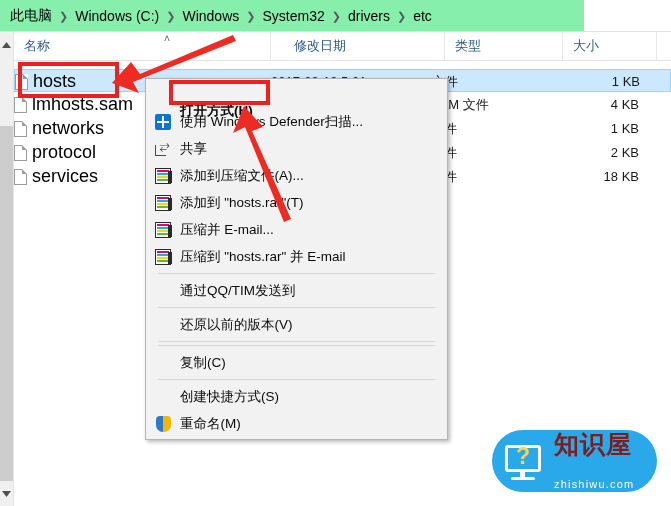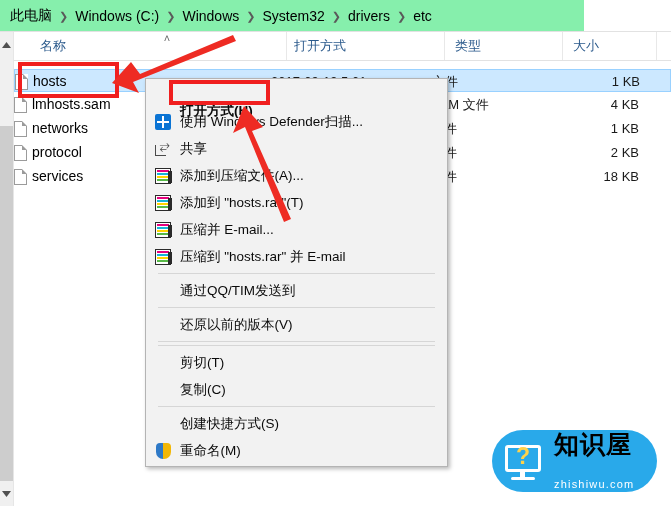--- a/index.html
+++ b/index.html
@@ -26,38 +26,38 @@
   #colhead{
     position:absolute;left:14px;top:32px;width:657px;height:28px;
     background:#ffffff;
   }
   #colhead .col{
     position:absolute;top:0;height:28px;line-height:28px;
     font-size:13px;color:#2b5a8c;white-space:nowrap;
     box-sizing:border-box;border-right:1px solid #e8e8e8;
     padding-left:10px;
   }
-  #colhead .c-name{left:16px;width:257px;}
+  #colhead .c-name{left:0;width:257px;}
   #colhead .c-date{left:270px;width:161px;}
   #colhead .c-type{left:431px;width:118px;}
   #colhead .c-size{left:549px;width:94px;}
   #colhead .c-extra{left:643px;width:14px;border-right:none;}
   #sortmark{
     position:absolute;left:160px;top:33px;width:14px;height:10px;
     color:#666;font-size:11px;line-height:10px;text-align:center;
   }
   #headline{position:absolute;left:14px;top:60px;width:657px;height:1px;background:#e2e2e2;}
 
   
   #filelist{position:absolute;left:14px;top:61px;width:657px;height:160px;}
   .row{position:absolute;left:0;width:657px;height:23px;}
   .row.selected{background:#cce8ff;border:1px solid #99d1ff;box-sizing:border-box;}
   .row .fname{
     position:absolute;left:18px;top:0;height:23px;line-height:23px;
-    font-size:14px;color:#000;white-space:nowrap;
+    font-size:18px;color:#000;white-space:nowrap;
   }
   .row .ficon{
     position:absolute;left:0px;top:4px;width:13px;height:16px;
     background:#fff;border:1px solid #9b9b9b;box-sizing:border-box;
   }
   .row .ficon:after{
     content:"";position:absolute;right:-1px;top:-1px;
     border-width:0 5px 5px 0;border-style:solid;
     border-color:#ffffff #ffffff #9b9b9b #9b9b9b;
   }
@@ -183,21 +183,21 @@
     font-size:23px;font-weight:bold;color:#ffd24a;line-height:27px;
   }
   #wm-stand{
     position:absolute;left:22px;top:37px;width:5px;height:6px;background:#fff;
   }
   #wm-base{
     position:absolute;left:13px;top:42px;width:24px;height:3px;background:#fff;border-radius:2px;
   }
   #wm-text{margin-left:4px;}
   #wm-cn{
-    font-size:25px;font-weight:bold;color:#000000;line-height:27px;
+    font-size:25px;font-weight:bold;color:#7f1d1d;line-height:27px;
     letter-spacing:1px;
   }
   #wm-en{
     font-size:11px;color:#ffffff;line-height:13px;letter-spacing:1.2px;margin-top:20px;
   }
 </style>
 </head>
 <body>
 
 <div id="breadcrumb">
@@ -210,21 +210,21 @@
     <span class="crumb">System32</span>
     <span class="sep">❯</span>
     <span class="crumb">drivers</span>
     <span class="sep">❯</span>
     <span class="crumb">etc</span>
   </div>
 <div id="bcline"></div>
 
 <div id="colhead">
   <div class="col c-name">名称</div>
-  <div class="col c-date">打开方式</div>
+  <div class="col c-date">修改日期</div>
   <div class="col c-type">类型</div>
   <div class="col c-size">大小</div>
   <div class="col c-extra"></div>
 </div>
 <div id="sortmark">˄</div>
 <div id="headline"></div>
 
 <div id="filelist">
     <div class="row selected" style="top: 8px;">
       <div class="ficon"></div>
@@ -344,24 +344,20 @@
     </div>
     <div class="msep"></div>
     <div class="mi">
       <div class="micon"></div>
       <div class="mlabel">还原以前的版本(V)</div>
     </div>
     <div class="msep"></div>
     <div class="msep"></div>
     <div class="mi">
       <div class="micon"></div>
-      <div class="mlabel">剪切(T)</div>
-    </div>
-    <div class="mi">
-      <div class="micon"></div>
       <div class="mlabel">复制(C)</div>
     </div>
     <div class="msep"></div>
     <div class="mi">
       <div class="micon"></div>
       <div class="mlabel">创建快捷方式(S)</div>
     </div>
     <div class="mi">
       <div class="micon">
         <div class="ic-uac">

